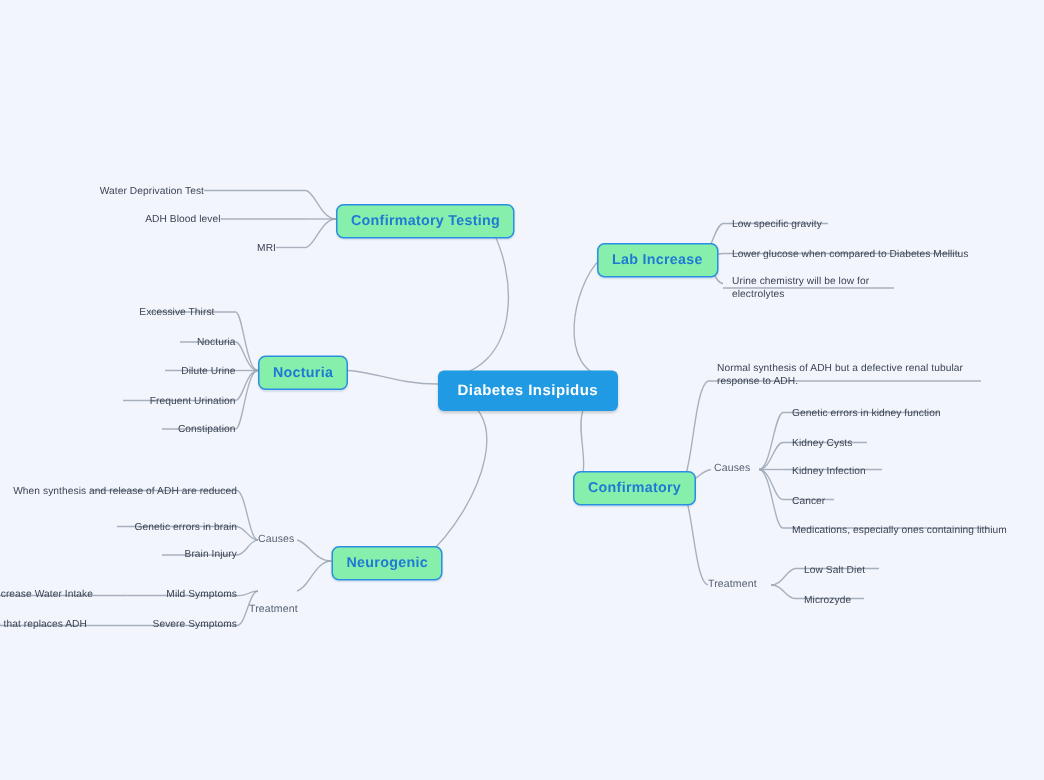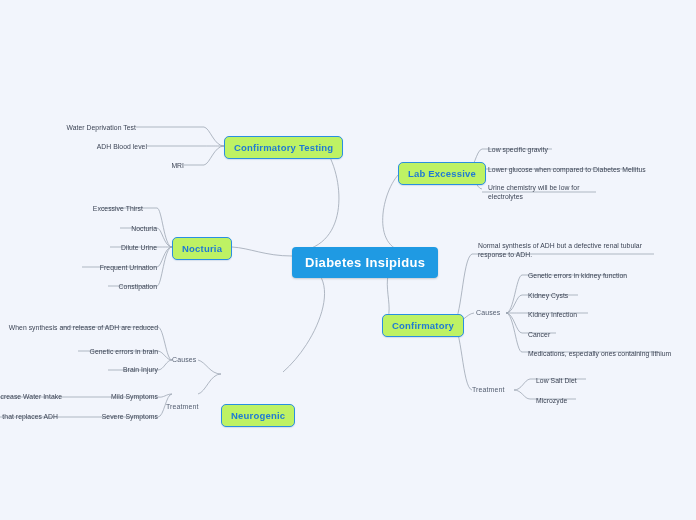--- a/index.html
+++ b/index.html
@@ -14,30 +14,30 @@
   svg.links{position:absolute;left:0;top:0;width:696px;height:520px;pointer-events:none;}
   svg.links path{fill:none;stroke:#9aa3b0;stroke-width:0.9;opacity:.85;}
 
   .node{position:absolute;box-sizing:border-box;white-space:nowrap;}
 
   
   .root{
     background:#1f9ae3;
     color:#ffffff;
     font-weight:bold;
-    font-size:13px;
+    font-size:10px;
     letter-spacing:.3px;
     border-radius:4px;
     padding:8px 13px;
     box-shadow:0 1px 2px rgba(0,0,0,.18);
   }
 
   
   .branch{
-    background:#bef264;
+    background:#86efac;
     color:#1f7ad4;
     font-weight:bold;
     font-size:9.5px;
     letter-spacing:.2px;
     border:1.6px solid #2a8fe0;
     border-radius:5px;
     padding:5px 9px;
     box-shadow:0 1px 1px rgba(40,90,150,.14);
   }
 
@@ -144,32 +144,32 @@
   <div class="node leaf r" style="left:67px;top:142px;width:80px;">ADH Blood level</div>
   <div class="node leaf r" style="left:124px;top:161px;width:60px;">MRI</div>
 
   <div class="node branch" style="left:172px;top:237px;">Nocturia</div>
   <div class="node leaf r" style="left:57px;top:204px;width:86px;">Excessive Thirst</div>
   <div class="node leaf r" style="left:77px;top:224px;width:80px;">Nocturia</div>
   <div class="node leaf r" style="left:67px;top:243px;width:90px;">Dilute Urine</div>
   <div class="node leaf r" style="left:37px;top:263px;width:120px;">Frequent Urination</div>
   <div class="node leaf r" style="left:67px;top:282px;width:90px;">Constipation</div>
 
-  <div class="node branch" style="left:221px;top:364px;margin-top:40px;">Neurogenic</div>
+  <div class="node branch" style="left:221px;top:364px;">Neurogenic</div>
   <div class="node sublabel" style="left:172px;top:356px;">Causes</div>
   <div class="node sublabel" style="left:166px;top:403px;">Treatment</div>
   <div class="node leaf r" style="left:0px;top:323px;width:158px;">When synthesis and release of ADH are reduced</div>
   <div class="node leaf r" style="left:38px;top:347px;width:120px;">Genetic errors in brain</div>
   <div class="node leaf r" style="left:68px;top:365px;width:90px;">Brain Injury</div>
   <div class="node leaf r" style="left:68px;top:392px;width:90px;">Mild Symptoms</div>
   <div class="node leaf r" style="left:58px;top:412px;width:100px;">Severe Symptoms</div>
   <div class="node leaf r" style="left:-10px;top:392px;width:72px;">Increase Water Intake</div>
   <div class="node leaf r" style="left:-10px;top:412px;width:68px;">e that replaces ADH</div>
 
-  <div class="node branch" style="left:398px;top:162px;">Lab Excessive</div>
+  <div class="node branch" style="left:398px;top:162px;">Lab Increase</div>
   <div class="node leaf" style="left:488px;top:145px;">Low specific gravity</div>
   <div class="node leaf" style="left:488px;top:165px;">Lower glucose when compared to Diabetes Mellitus</div>
   <div class="node leaf wrap" style="left:488px;top:183px;width:100px;">Urine chemistry will be low for electrolytes</div>
 
   <div class="node branch" style="left:382px;top:314px;">Confirmatory</div>
   <div class="node leaf wrap" style="left:478px;top:241px;width:164px;">Normal synthesis of ADH but a defective renal tubular response to ADH.</div>
   <div class="node sublabel" style="left:476px;top:309px;">Causes</div>
   <div class="node sublabel" style="left:472px;top:386px;">Treatment</div>
   <div class="node leaf" style="left:528px;top:271px;">Genetic errors in kidney function</div>
   <div class="node leaf" style="left:528px;top:291px;">Kidney Cysts</div>

